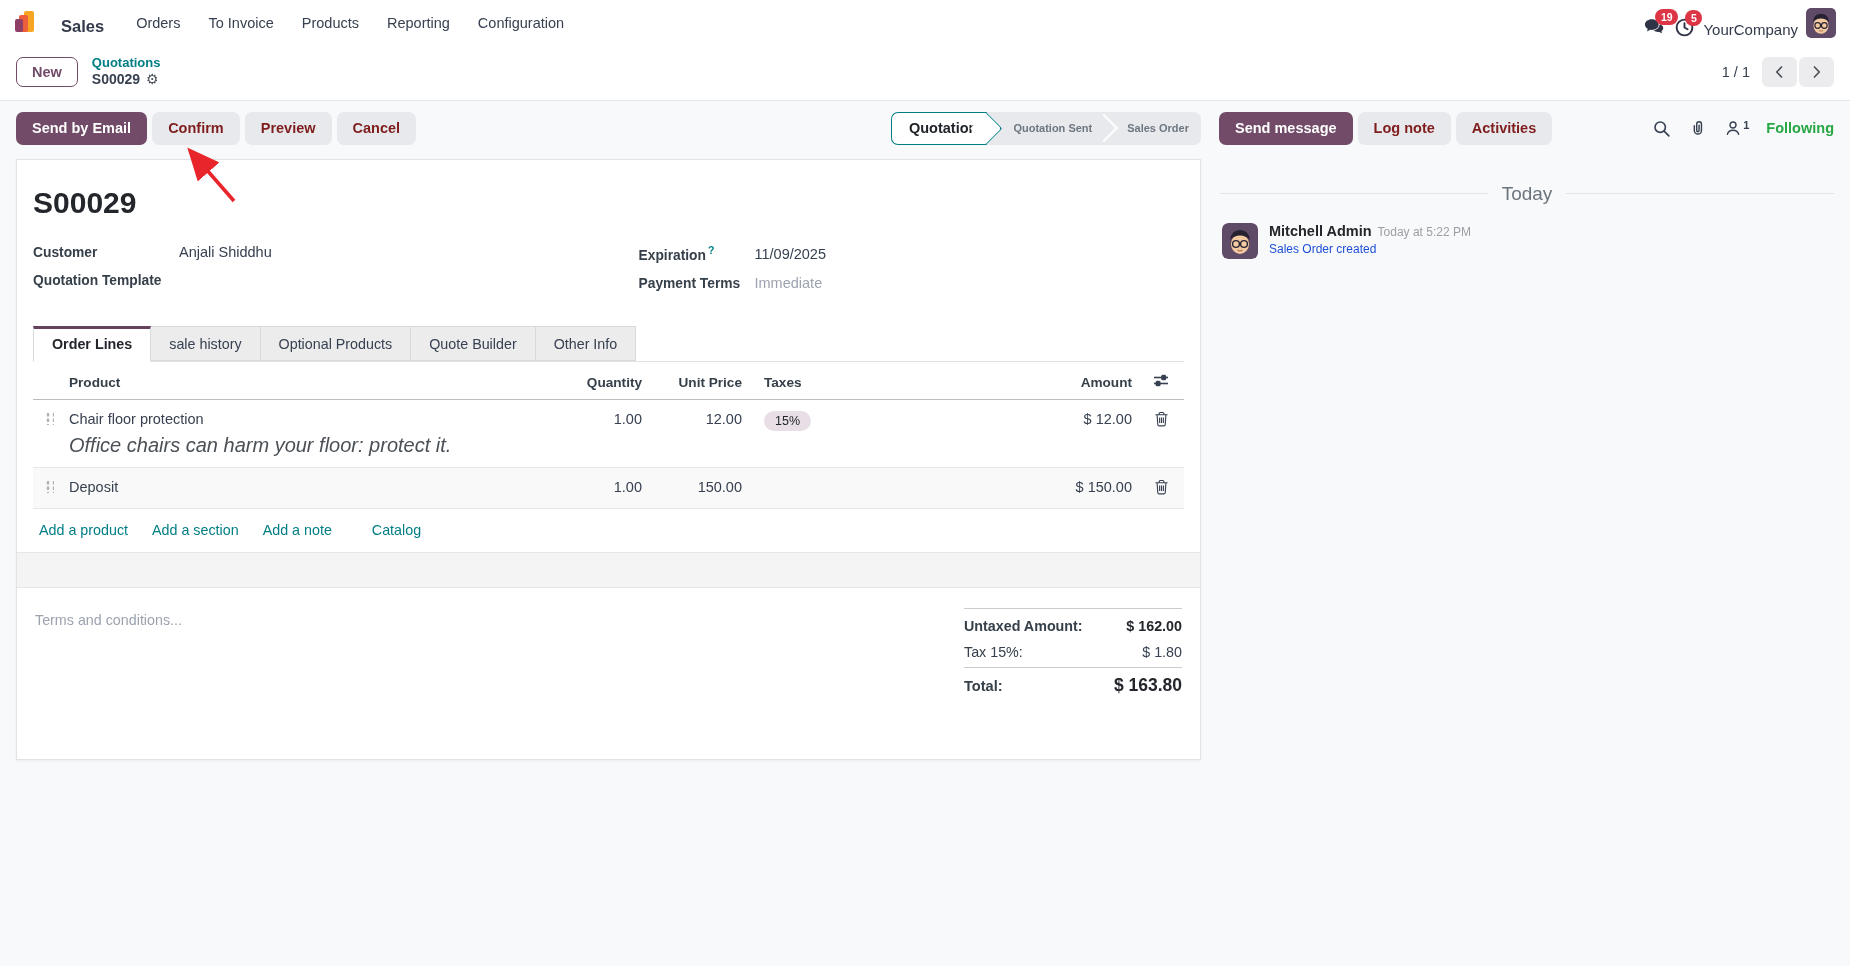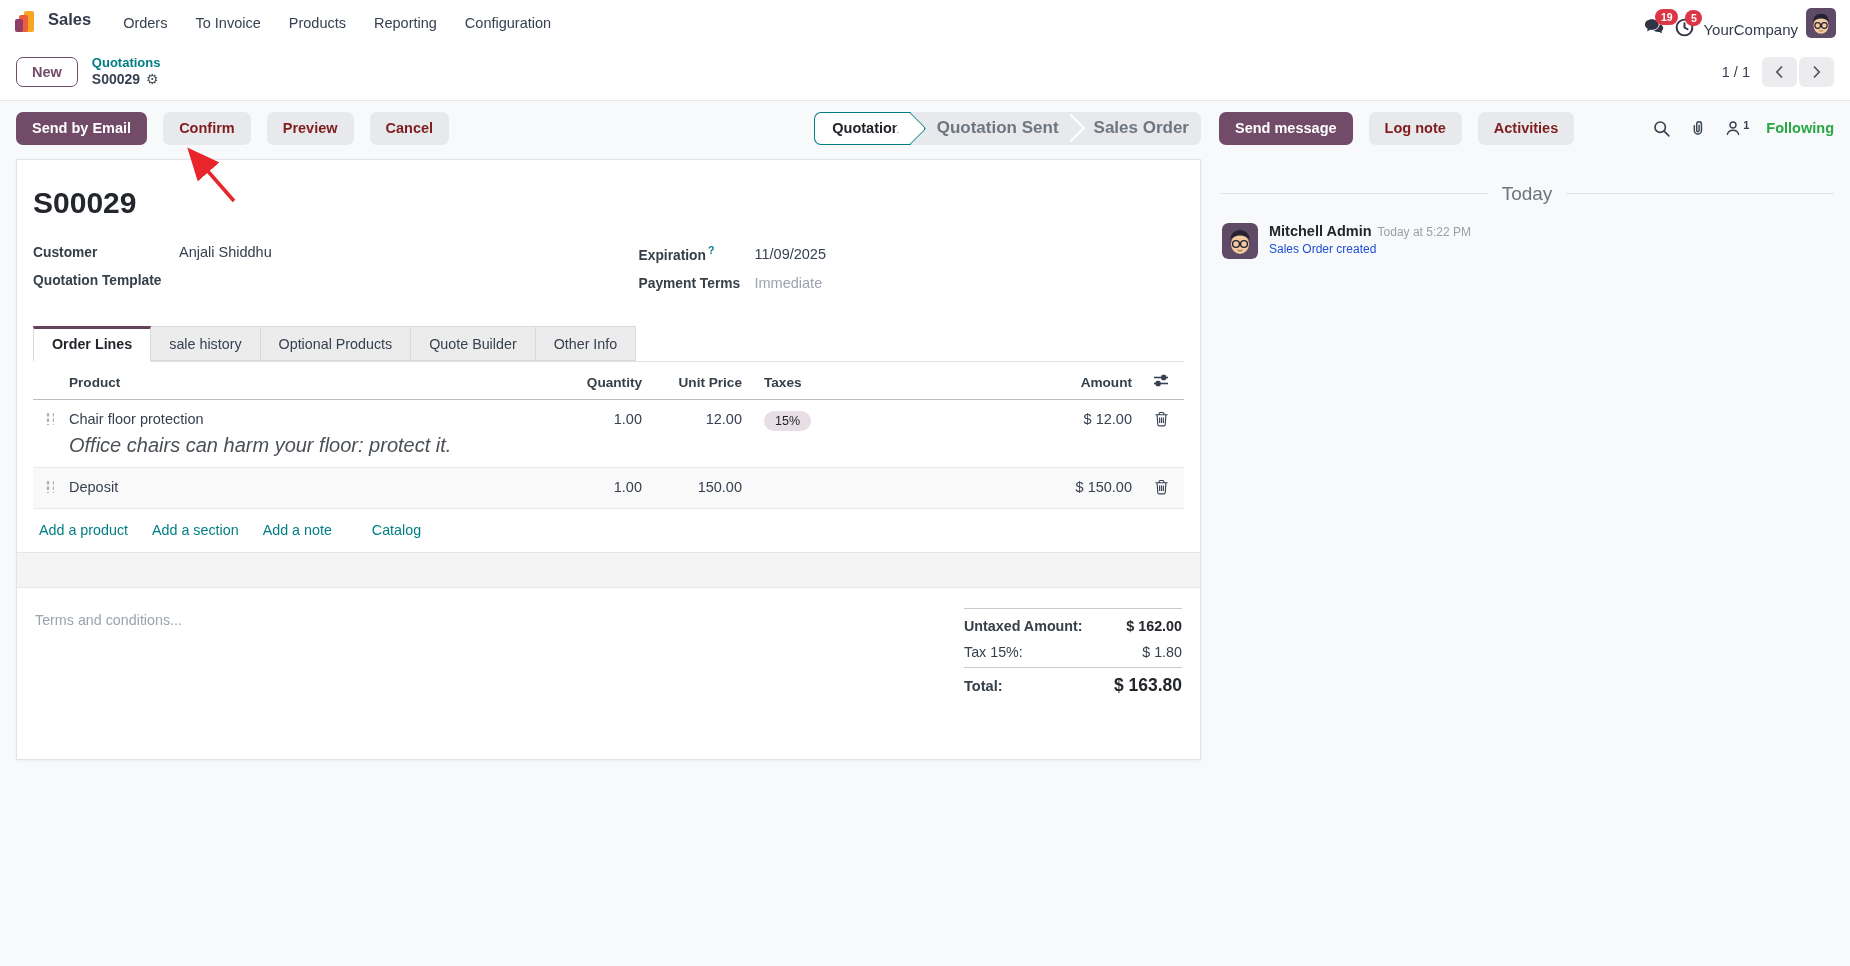--- a/index.html
+++ b/index.html
@@ -8,21 +8,21 @@
     width:1850px; height:966px;
     font-family:"Liberation Sans", sans-serif;
     background:#f8f9fa; color:#374151; font-size:14px;
     position:relative; overflow:hidden;
   }
   
   .navbar {
     height:46px; background:#fff; display:flex; align-items:center;
     padding:0 14px;
   }
-  .brand { display:flex; align-items:flex-start; gap:9px; margin-right:20px; cursor:pointer; }
+  .brand { display:flex; align-items:flex-end; gap:22px; margin-right:20px; cursor:pointer; }
   .app-name { font-size:16.5px; font-weight:600; color:#32394a; }
   .nav-menu { display:flex; align-items:center; gap:4px; }
   .nav-item { padding:8px 12px; font-size:14.5px; color:#374151; border-radius:4px; cursor:pointer; }
   .nav-right { margin-left:auto; display:flex; align-items:flex-end; gap:8px; }
   .icon-wrap { position:relative; display:inline-flex; cursor:pointer; }
   .badge {
     position:absolute; top:-7px; left:11px; background:#dc3545; color:#fff;
     font-size:10.5px; font-weight:700; border-radius:9px; padding:1.5px 5.5px; line-height:1.2;
   }
   .company-name { font-size:15px; color:#32394a; }
@@ -41,21 +41,21 @@
   .pager-count { font-size:14.5px; color:#374151; cursor:pointer; }
   .pager-btns { display:flex; gap:2px; }
   .pager-btn {
     width:35px; height:30px; background:#ececef; border:none; border-radius:6px;
     display:flex; align-items:center; justify-content:center; cursor:pointer;
   }
   
   .content { border-top:1px solid #e4e7ea; }
   .action-row { display:flex; padding:11px 16px 9px; align-items:center; }
   .action-left { width:1185px; display:flex; align-items:center; justify-content:space-between; }
-  .btn-group { display:flex; gap:16px; }
+  .btn-group { display:flex; gap:5px; }
   .btn {
     height:33px; padding:0 16px; border:none; border-radius:7px;
     font-size:14.5px; font-weight:600; cursor:pointer;
     display:inline-flex; align-items:center; font-family:inherit;
   }
   .btn-primary { background:#714b67; color:#fff; }
   .btn-light { background:#e7e9ed; color:#7f1d1d; }
   
   .statusbar {
     display:flex; align-items:center; background:#e7e9ed; border-radius:7px;
@@ -65,21 +65,21 @@
     position:relative; background:#fff; border:1px solid #017e84; border-right:none;
     border-radius:7px 0 0 7px; height:33px; display:flex; align-items:center;
     padding:0 10px 0 17px; font-weight:700; color:#212529; font-size:14.5px;
     z-index:2; cursor:pointer;
   }
   .stage-active::after {
     content:""; position:absolute; right:-11px; top:4.6px; width:22px; height:22px;
     background:#fff; border-top:1px solid #017e84; border-right:1px solid #017e84;
     transform:rotate(45deg); border-top-right-radius:4px;
   }
-  .stage { color:#6e7680; font-weight:600; font-size:17px; padding:0 12px 0 26px; cursor:pointer; }
+  .stage { color:#6e7680; font-weight:600; font-size:11px; padding:0 12px 0 26px; cursor:pointer; }
   .chev-div {
     width:20px; height:20px; border-top:2px solid #fff; border-right:2px solid #fff;
     transform:rotate(45deg); margin:0 -13px 0 -10px; flex-shrink:0;
   }
   .action-right { flex:1; display:flex; align-items:center; padding-left:18px; }
   .chatter-icons { margin-left:auto; display:flex; align-items:center; gap:17px; }
   .followers { display:inline-flex; align-items:flex-start; cursor:pointer; }
   .followers sup { font-size:11px; color:#374151; font-weight:600; margin-left:1px; }
   .following { color:#28a745; font-weight:600; font-size:14.5px; cursor:pointer; }
   

